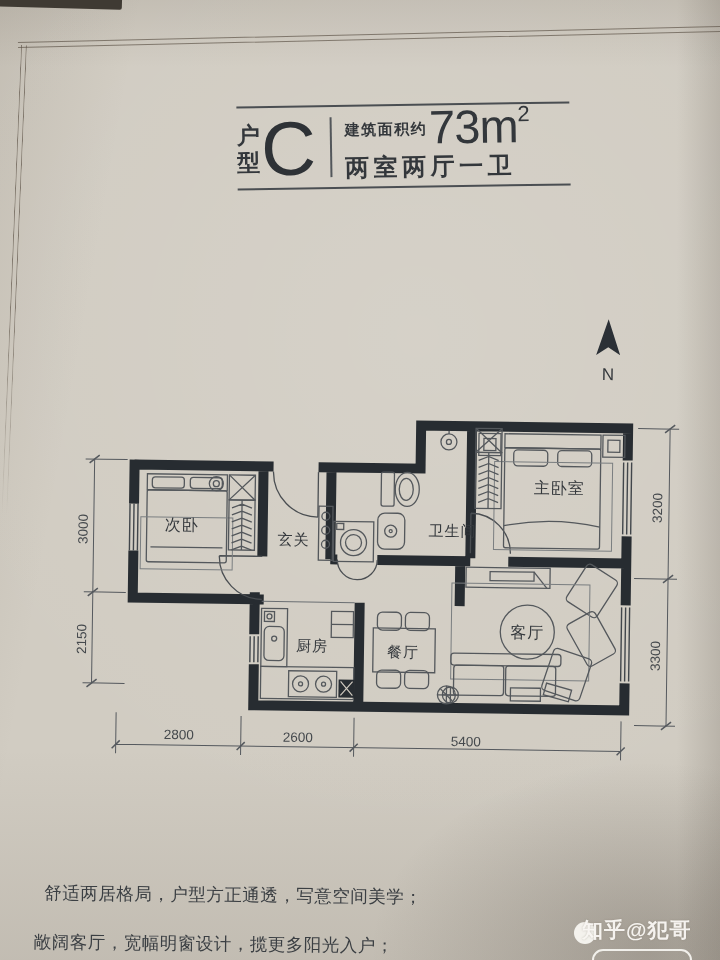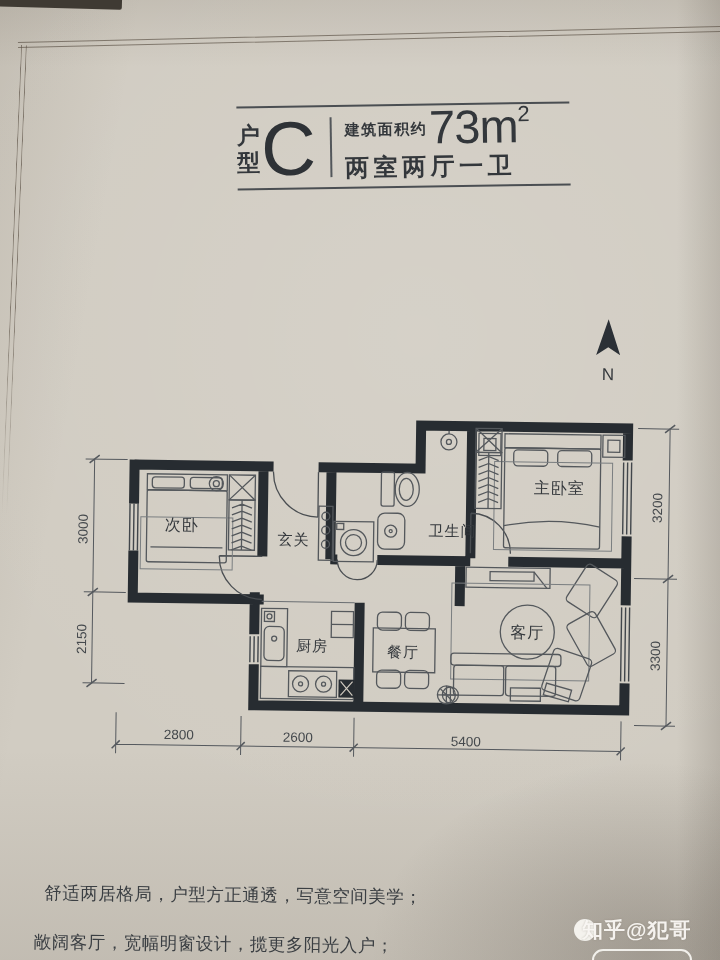--- a/index.html
+++ b/index.html
@@ -36,21 +36,21 @@
   .area-row{display:flex;align-items:flex-end;}
   .area-label{font-size:15px;font-weight:700;letter-spacing:1.5px;margin-bottom:7px;}
   .area-number{font-size:47px;font-weight:500;line-height:.8;letter-spacing:-1px;margin-left:2px;}
   .area-sup{font-size:22px;font-weight:500;position:relative;top:-17px;}
   .layout-summary{font-size:24px;font-weight:600;letter-spacing:4.5px;margin-top:5px;}
   svg.plan{position:absolute;left:0;top:0;}
   .notes{position:absolute;left:44px;top:884px;width:600px;transform:rotate(0.6deg);
     color:#3b3f43;font-size:17.5px;font-weight:500;letter-spacing:.5px;}
   .notes p{margin:0 0 25px 0;}
   .notes p + p{margin-left:-10px;}
-  .watermark{position:absolute;left:574px;top:916px;display:flex;align-items:center;
+  .watermark{position:absolute;left:574px;top:916px;display:flex;align-items:flex-end;
     color:rgba(250,248,244,.95);font-size:21px;font-weight:700;letter-spacing:1px;
     text-shadow:0 0 2px rgba(120,110,95,.4);}
   .wm-avatar{width:22px;height:22px;border-radius:50%;background:rgba(250,248,244,.92);
     margin-right:-14px;flex:none;}
   .wm-pill{position:absolute;left:592px;top:949px;width:96px;height:22px;
     border:2px solid rgba(250,248,244,.9);border-radius:11px;}
 </style>
 </head>
 <body>
 

